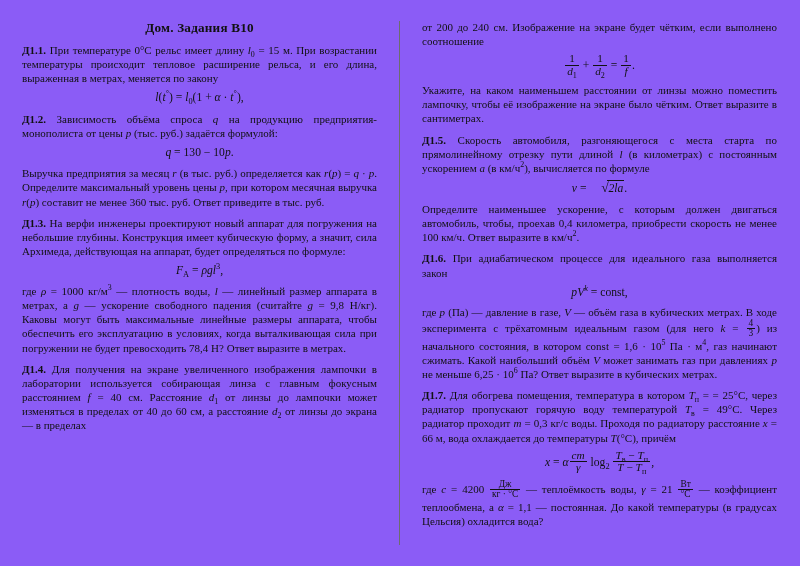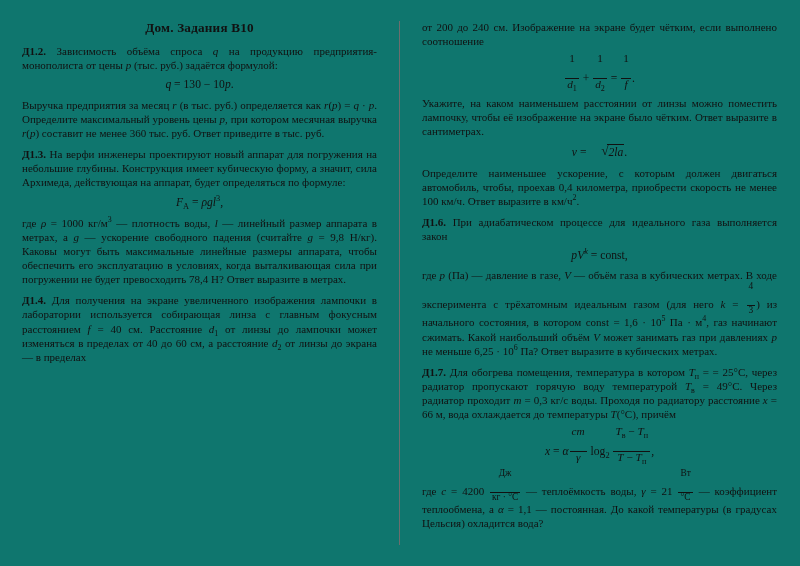--- a/index.html
+++ b/index.html
@@ -11,21 +11,21 @@
     width: 800px;
     height: 566px;
     overflow: hidden;
     font-family: "Liberation Serif", "DejaVu Serif", serif;
     color: #111111;
   }
   #page {
     position: relative;
     width: 800px;
     height: 566px;
-    background: #0f766e;
+    background: #8b5cf6;
   }
   .divider {
     position: absolute;
     left: 399px;
     top: 21px;
     width: 1px;
     height: 524px;
     background: #6d6d6d;
   }
   .col {
@@ -83,21 +83,20 @@
     text-align: center;
     font-size: 0.97em;
     line-height: 1.02;
     margin: 0 1px;
   }
   .frac > .num { display: block; padding: 0 2px; }
   .frac > .den {
     display: block;
     padding: 0 2px;
     border-top: 1px solid #111;
-    margin-top: 13px;
   }
   .frac.tiny { font-size: .85em; vertical-align: -0.5em; }
 
   
   .sqrt {
     display: inline-block;
     position: relative;
     padding-left: 0.52em;
     margin-left: 12px;
   }
@@ -119,21 +118,23 @@
 <body>
 
 <div id="page">
 
   <div class="divider"></div>
 
   <div class="col col-left">
 
     <div class="doc-title">Дом. Задания В10</div>
 
+    <p class="para"><span class="tasklabel">Д1.1.</span> При температуре 0<span class="rm">°</span>C рельс имеет длину <i>l</i><sub>0</sub> = 15 м. При возрастании температуры происходит тепловое расширение рельса, и его длина, выраженная в метрах, меняется по закону</p>
 
+    <div class="eq"><i>l</i>(<i>t</i><sup>°</sup>) = <i>l</i><sub>0</sub>(1 + <i>α</i> · <i>t</i><sup>°</sup>),</div>
 
 
     <p class="para gap"><span class="tasklabel">Д1.2.</span> Зависимость объёма спроса <i>q</i> на продукцию предприятия-монополиста от цены <i>p</i> (тыс. руб.) задаётся формулой:</p>
 
     <div class="eq"><i>q</i> = 130 − 10<i>p</i>.</div>
 
     <p class="para">Выручка предприятия за месяц <i>r</i> (в тыс. руб.) определяется как <i>r</i>(<i>p</i>) = <i>q</i> · <i>p</i>. Определите максимальный уровень цены <i>p</i>, при котором месячная выручка <i>r</i>(<i>p</i>) составит не менее 360 тыс. руб. Ответ приведите в тыс. руб.</p>
 
     <p class="para gap"><span class="tasklabel">Д1.3.</span> На верфи инженеры проектируют новый аппарат для погружения на небольшие глубины. Конструкция имеет кубическую форму, а значит, сила Архимеда, действующая на аппарат, будет определяться по формуле:</p>
 
@@ -146,20 +147,21 @@
   </div>
 
   <div class="col col-right">
 
     <p class="para">от 200 до 240 см. Изображение на экране будет чётким, если выполнено соотношение</p>
 
     <div class="eq"><span class="frac"><span class="num">1</span><span class="den"><i>d</i><sub>1</sub></span></span> + <span class="frac"><span class="num">1</span><span class="den"><i>d</i><sub>2</sub></span></span> = <span class="frac"><span class="num">1</span><span class="den"><i>f</i></span></span>.</div>
 
     <p class="para">Укажите, на каком наименьшем расстоянии от линзы можно поместить лампочку, чтобы её изображение на экране было чётким. Ответ выразите в сантиметрах.</p>
 
+    <p class="para gap"><span class="tasklabel">Д1.5.</span> Скорость автомобиля, разгоняющегося с места старта по прямолинейному отрезку пути длиной <i>l</i> (в километрах) с постоянным ускорением <i>a</i> (в км/ч<sup>2</sup>), вычисляется по формуле</p>
 
     <div class="eq"><i>v</i> = <span class="sqrt"><span class="rad"><i>2la</i></span></span>.</div>
 
     <p class="para">Определите наименьшее ускорение, с которым должен двигаться автомобиль, чтобы, проехав 0,4 километра, приобрести скорость не менее 100 км/ч. Ответ выразите в км/ч<sup>2</sup>.</p>
 
     <p class="para gap"><span class="tasklabel">Д1.6.</span> При адиабатическом процессе для идеального газа выполняется закон</p>
 
     <div class="eq small-gap"><i>pV</i><sup class="it">k</sup> = const,</div>
 
     <p class="para">где <i>p</i> (Па) — давление в газе, <i>V</i> — объём газа в кубических метрах. В ходе эксперимента с трёхатомным идеальным газом (для него <i>k</i> = <span class="frac tiny"><span class="num">4</span><span class="den">3</span></span>) из начального состояния, в котором const = 1,6 · 10<sup>5</sup> Па · м<sup>4</sup>, газ начинают сжимать. Какой наибольший объём <i>V</i> может занимать газ при давлениях <i>p</i> не меньше 6,25 · 10<sup>6</sup> Па? Ответ выразите в кубических метрах.</p>

